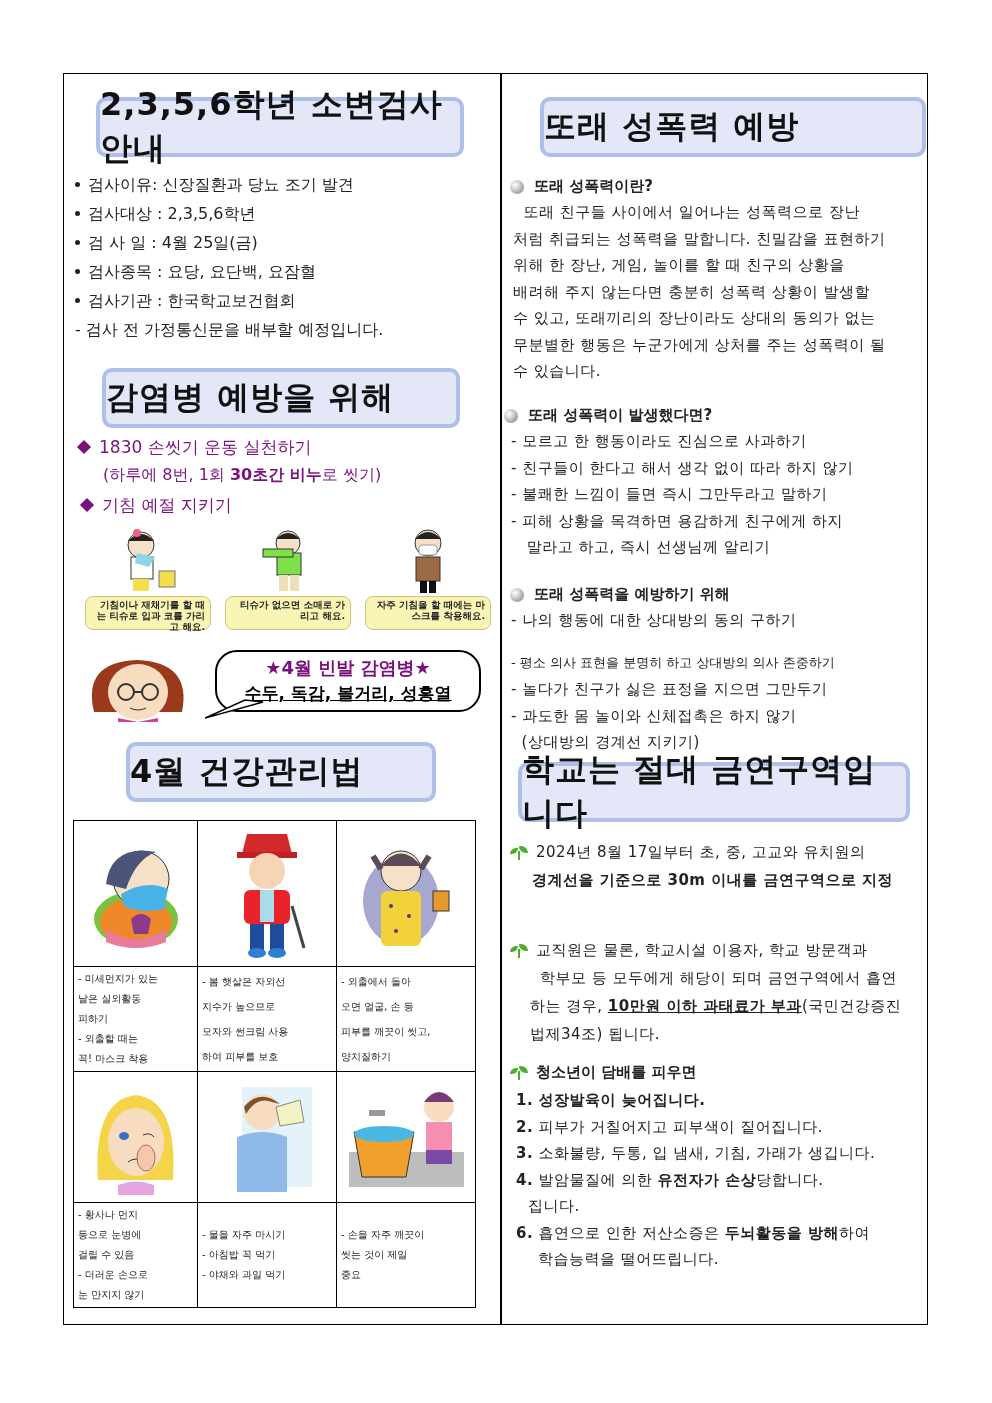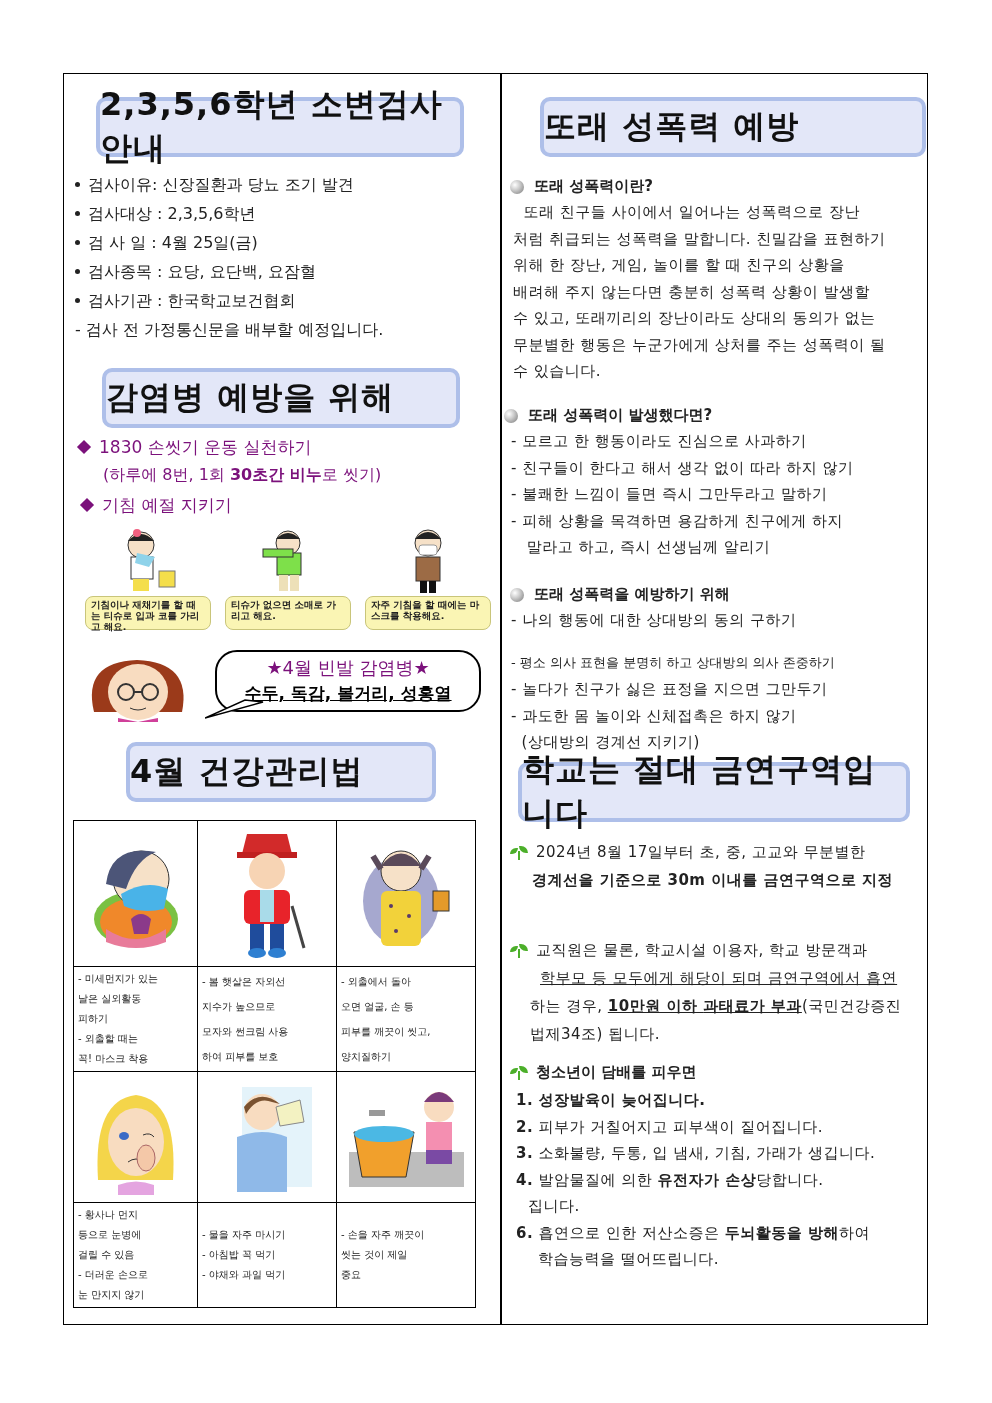--- a/index.html
+++ b/index.html
@@ -16,29 +16,29 @@
 
   .bullet-dot { display:inline-block; width:5px; height:5px; border-radius:50%; background:#222; margin:0 8px 3px 0; vertical-align:middle; }
   .diamond { display:inline-block; width:10px; height:10px; background:#7b117b; transform:rotate(45deg); margin:0 10px 2px 4px; vertical-align:middle; }
   .ball { display:inline-block; width:14px; height:14px; border-radius:50%; background:radial-gradient(circle at 35% 35%, #fff 0%, #ccc 40%, #777 100%); margin-right:10px; vertical-align:middle; }
   .sprout { display:inline-block; width:18px; height:14px; position:relative; margin-right:8px; vertical-align:middle; }
   .sprout::before { content:""; position:absolute; left:0; top:2px; width:8px; height:6px; background:#4caf2a; border-radius:8px 0 8px 0; }
   .sprout::after { content:""; position:absolute; left:9px; top:0; width:9px; height:7px; background:#4caf2a; border-radius:0 8px 0 8px; }
   .sprout i { position:absolute; left:8px; top:5px; width:2px; height:9px; background:#4caf2a; }
 
   
-  .cough-row { position:absolute; left:83px; top:525px; width:410px; height:105px; display:flex; justify-content:space-between; }
+  .cough-row { position:absolute; left:83px; top:525px; width:410px; height:105px; display:flex; justify-content:space-between;text-align:right; }
   .cough-cell { width:130px; height:105px; position:relative; }
   .cough-fig { position:absolute; left:30px; top:2px; width:70px; height:70px; }
   .cough-cap { position:absolute; left:2px; bottom:0; width:126px; height:34px; background:#faf5b4; border:1.5px solid #c9c57a; border-radius:8px; font-size:9.5px; line-height:11px; font-weight:bold; color:#222; padding:2px 5px; box-sizing:border-box; white-space:normal; }
 
   
   .teacher { position:absolute; left:82px; top:652px; width:115px; height:70px; }
   .bubble { position:absolute; left:215px; top:650px; width:262px; height:58px; border:2px solid #000; border-radius:22px; background:#fff; }
-  .bubble-l1 { position:absolute; left:0; right:0; top:4px; text-align:center; font-size:18px; font-weight:normal; color:#7b117b; }
+  .bubble-l1 { position:absolute; left:0; right:0; top:4px; text-align:center; font-size:18px; font-weight:bold; color:#7b117b; }
   .bubble-l2 { position:absolute; left:0; right:0; top:30px; text-align:center; font-size:17px; font-weight:bold; color:#000; text-decoration:underline; }
 
   
   table.health { position:absolute; left:73px; top:820px; width:402px; border-collapse:collapse; table-layout:fixed; }
   table.health td { border:1px solid #000; vertical-align:top; padding:0; }
   table.health td.pic { height:145px; }
   table.health td.txt { font-size:10px; line-height:20px; padding:2px 4px; color:#222; }
   table.health tr.r1 td.pic { height:145px; }
   table.health tr.r2 td.pic { height:130px; }
   .pic-inner { width:100%; height:100%; display:flex; align-items:center; justify-content:center; }
@@ -296,27 +296,27 @@
   <div>- 놀다가 친구가 싫은 표정을 지으면 그만두기</div>
   <div>- 과도한 몸 놀이와 신체접촉은 하지 않기</div>
   <div style="white-space:pre">  (상대방의 경계선 지키기)</div>
 </div>
 
 <div class="title-box" style="left:518px; top:762px; width:392px; height:60px;">
     <span>학교는 절대 금연구역입니다</span>
   </div>
 
 <div class="para" style="left:510px; top:838px; line-height:28px;">
-  <div><span class="sprout"><i></i></span><span>2024년 8월 17일부터 초, 중, 고교와 무분별한</span></div>
+  <div><span class="sprout"><i></i></span><span>2024년 8월 17일부터 초, 중, 고교와 유치원의</span></div>
   <div class="bold" style="padding-left:22px;">경계선을 기준으로 30m 이내를 금연구역으로 지정</div>
 </div>
 
 <div class="para" style="left:510px; top:936px; line-height:28px;">
   <div><span class="sprout"><i></i></span><span>교직원은 물론, 학교시설 이용자, 학교 방문객과</span></div>
-  <div style="padding-left:30px;text-decoration:underline;">학부모 등 모두에게 해당이 되며 금연구역에서 흡연</div>
+  <div style="padding-left:30px;">학부모 등 모두에게 해당이 되며 금연구역에서 흡연</div>
   <div style="padding-left:20px;"><span>하는 경우, </span><span class="u">10만원 이하 </span> <span class="u">과태료가 부과</span><span>(국민건강증진</span></div>
   <div style="padding-left:20px;">법제34조) 됩니다.</div>
 </div>
 
 <div class="line bold" style="left:510px; top:1063px; font-size:15px;"><span class="sprout"><i></i></span><span>청소년이 담배를 피우면</span></div>
 
 <div class="para" style="left:516px; top:1087px; line-height:26.5px;">
   <div><b>1.</b> <b>성장발육이 늦어집니다.</b></div>
   <div><b>2.</b> <span>피부가 거칠어지고 피부색이 짙어집니다.</span></div>
   <div><b>3.</b> <span>소화불량, 두통, 입 냄새, 기침, 가래가 생깁니다.</span></div>

